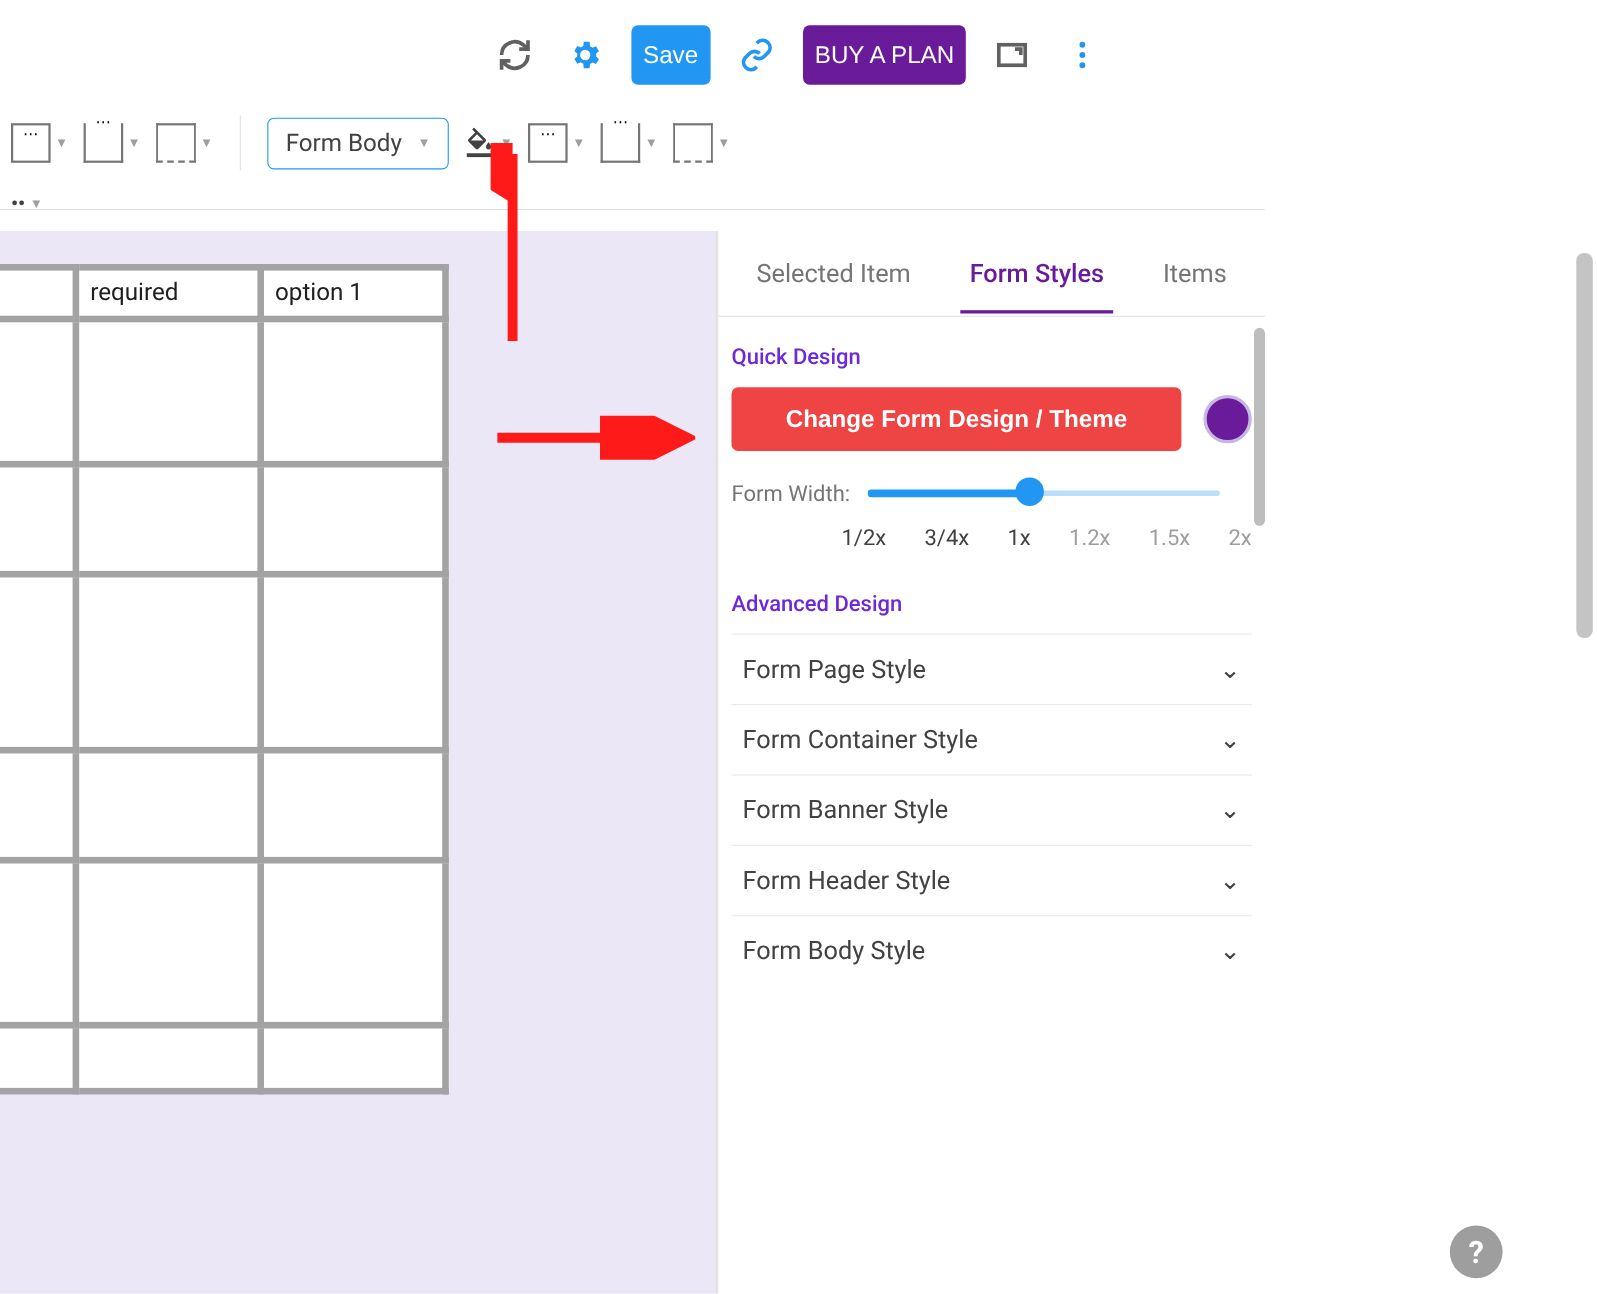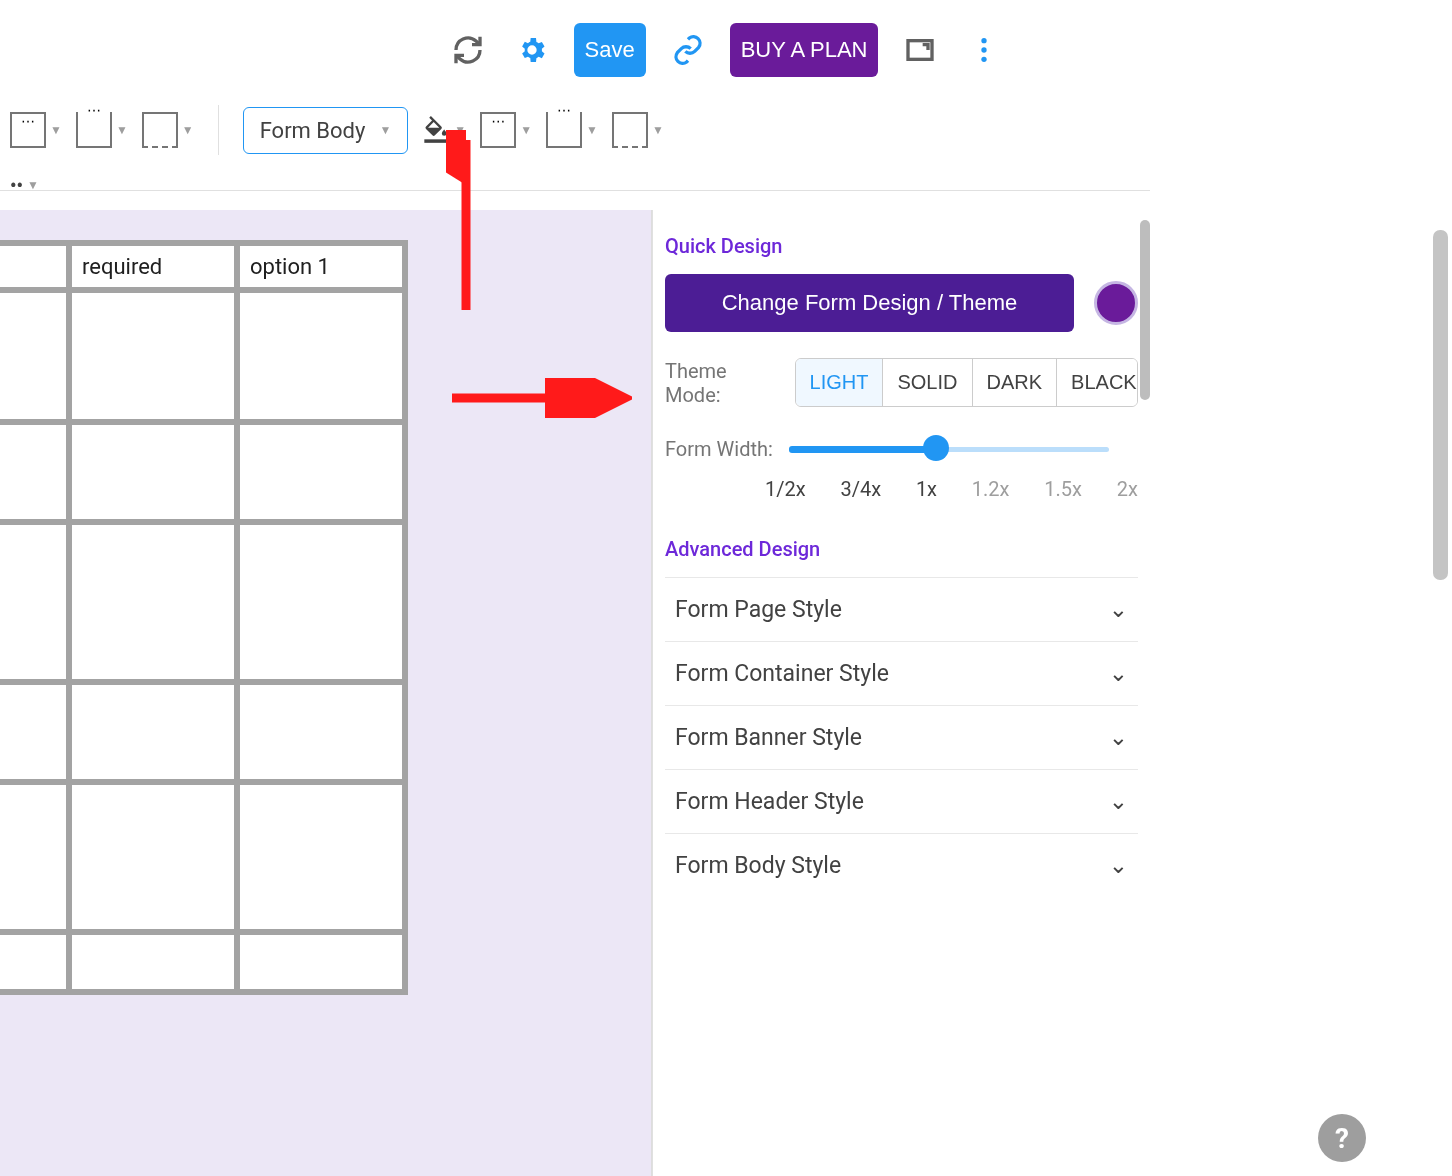--- a/index.html
+++ b/index.html
@@ -46,21 +46,21 @@
 
 .panel { position: absolute; left: 652px; top: 0; width: 498px; height: 100%; background: #fff; border-left: 1px solid #e0e0e0; }
 .tabs { display: flex; border-bottom: 1px solid #e0e0e0; height: 78px; align-items: center; justify-content: space-around; padding: 0 8px; }
 .tab { font-size: 23px; color: #757575; padding: 22px 8px; cursor: pointer; position: relative; }
 .tab.active { color: #6a1b9a; font-weight: 500; }
 .tab.active::after { content: ''; position: absolute; left: 0; right: 0; bottom: -1px; height: 3px; background: #6a1b9a; }
 
 .panel-body { padding: 18px 12px; overflow-y: auto; height: calc(100% - 78px); position: relative; }
 .section-label { color: #6d28d9; font-size: 20px; font-weight: 500; margin: 6px 0 16px 0; }
 .change-row { display: flex; align-items: center; gap: 20px; margin-bottom: 26px; }
-.change-btn { background: #4c1d95; color: #fff; border: none; border-radius: 6px; padding: 16px 28px; font-size: 22px; font-weight: 400; flex: 1; }
+.change-btn { background: #ef4444; color: #fff; border: none; border-radius: 6px; padding: 16px 28px; font-size: 22px; font-weight: 700; flex: 1; }
 .color-swatch { width: 44px; height: 44px; border-radius: 50%; background: #6a1b9a; border: 3px solid #c5b6e3; }
 .mode-row { display: flex; align-items: center; gap: 12px; margin-bottom: 30px; }
 .mode-label { color: #757575; font-size: 20px; }
 .seg { display: flex; border: 1px solid #ccc; border-radius: 6px; overflow: hidden; }
 .seg-btn { padding: 12px 14px; font-size: 20px; font-weight: 500; color: #424242; background: #fff; border: none; border-right: 1px solid #ccc; cursor: pointer; }
 .seg-btn:last-child { border-right: none; }
 .seg-btn.sel { color: #2196f3; background: #f0f8ff; }
 
 .width-row { margin-bottom: 36px; }
 .width-label { color: #757575; font-size: 20px; display: inline-block; }
@@ -227,34 +227,30 @@
       <defs>
           <marker id="ah2" markerWidth="10" markerHeight="10" refX="8" refY="5" orient="auto">
             <path d="M0 0 L10 5 L0 10 Z" fill="#ff1a1a"></path>
           </marker>
         </defs>
       <line x1="0" y1="20" x2="165" y2="20" stroke="#ff1a1a" stroke-width="9" marker-end="url(#ah2)"></line>
     </svg>
   </div>
 
   <div class="panel">
+    <div class="tabs">
+      <div class="tab">Selected Item</div>
+      <div class="tab active">Form Styles</div>
+      <div class="tab">Items</div>
+    </div>
     <div class="panel-body">
       <div class="section-label">Quick Design</div>
       <div class="change-row">
         <button class="change-btn">Change Form Design / Theme</button>
         <div class="color-swatch"></div>
-      </div>
-      <div class="mode-row">
-        <span class="mode-label">Theme Mode:</span>
-        <div class="seg">
-          <button class="seg-btn sel">LIGHT</button>
-          <button class="seg-btn">SOLID</button>
-          <button class="seg-btn">DARK</button>
-          <button class="seg-btn">BLACK</button>
-        </div>
       </div>
       <div class="width-row">
         <div style="display:flex;align-items:center;">
           <span class="width-label">Form Width:</span>
           <div class="slider-wrap">
             <div class="slider-track"></div>
             <div class="slider-fill"></div>
             <div class="slider-thumb"></div>
           </div>
         </div>

